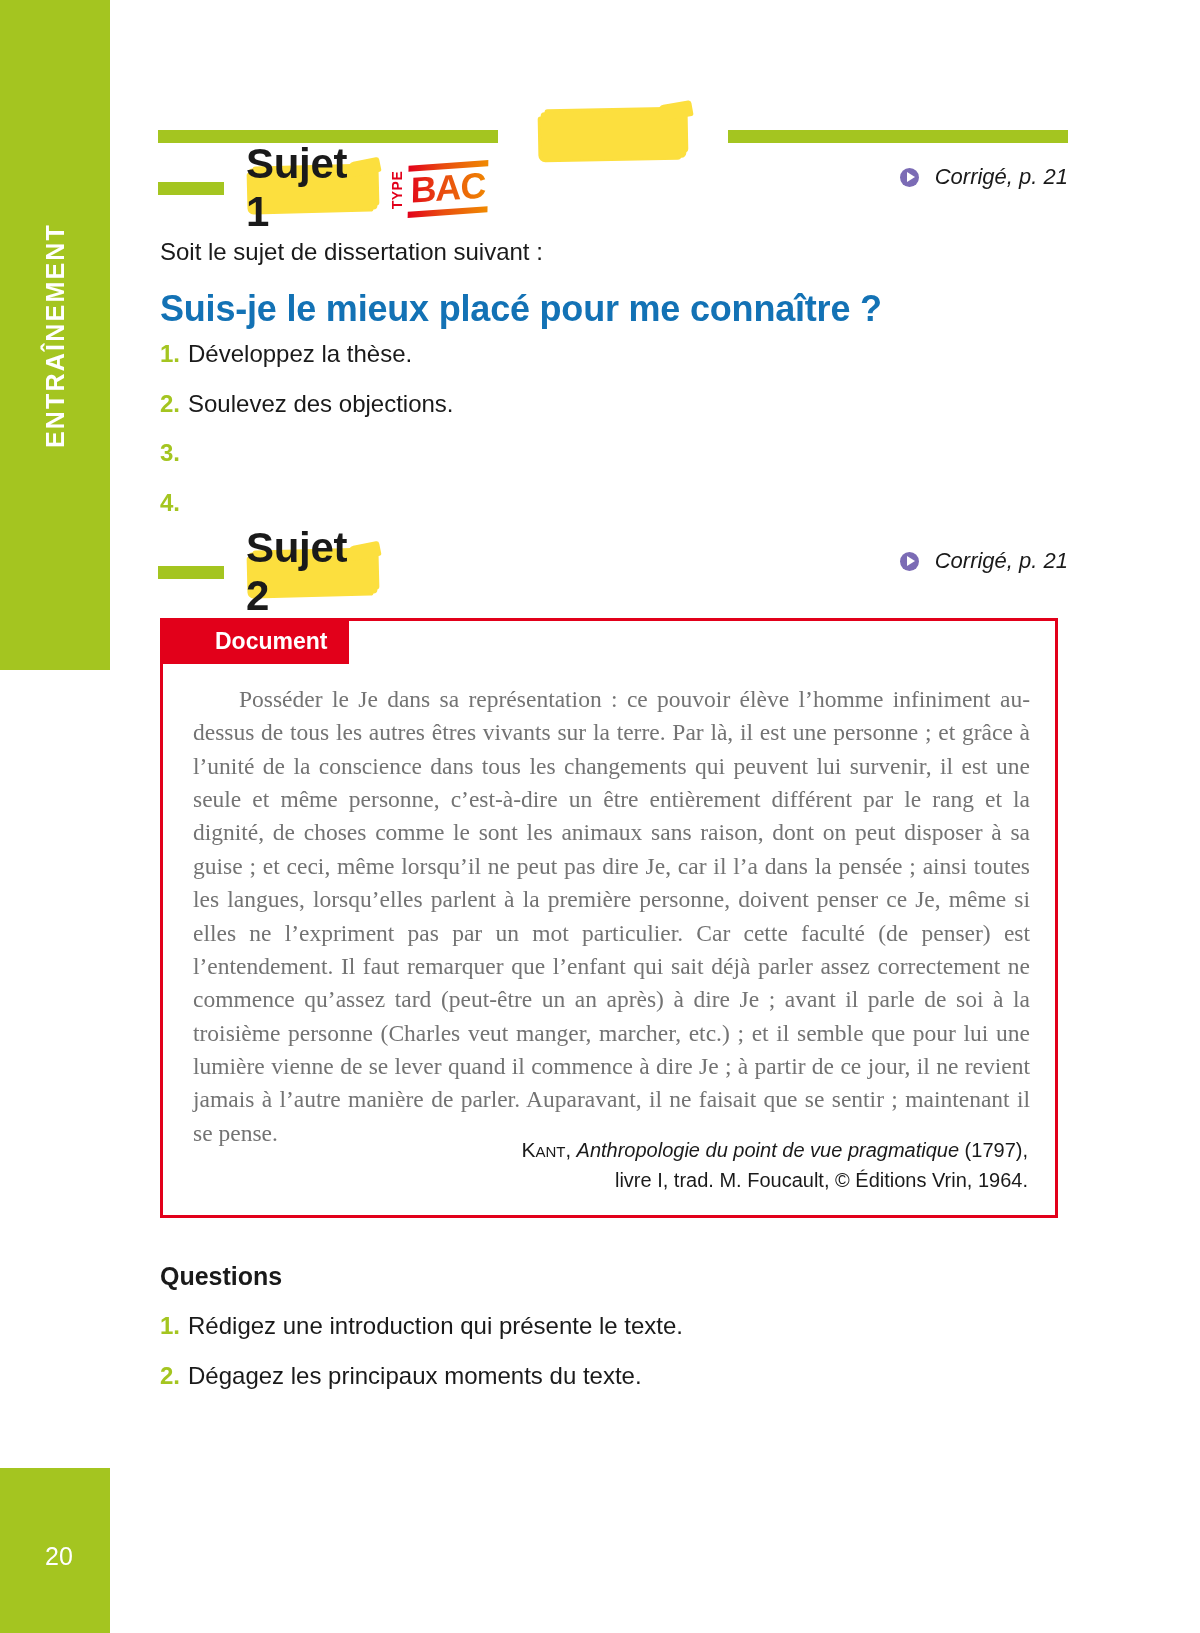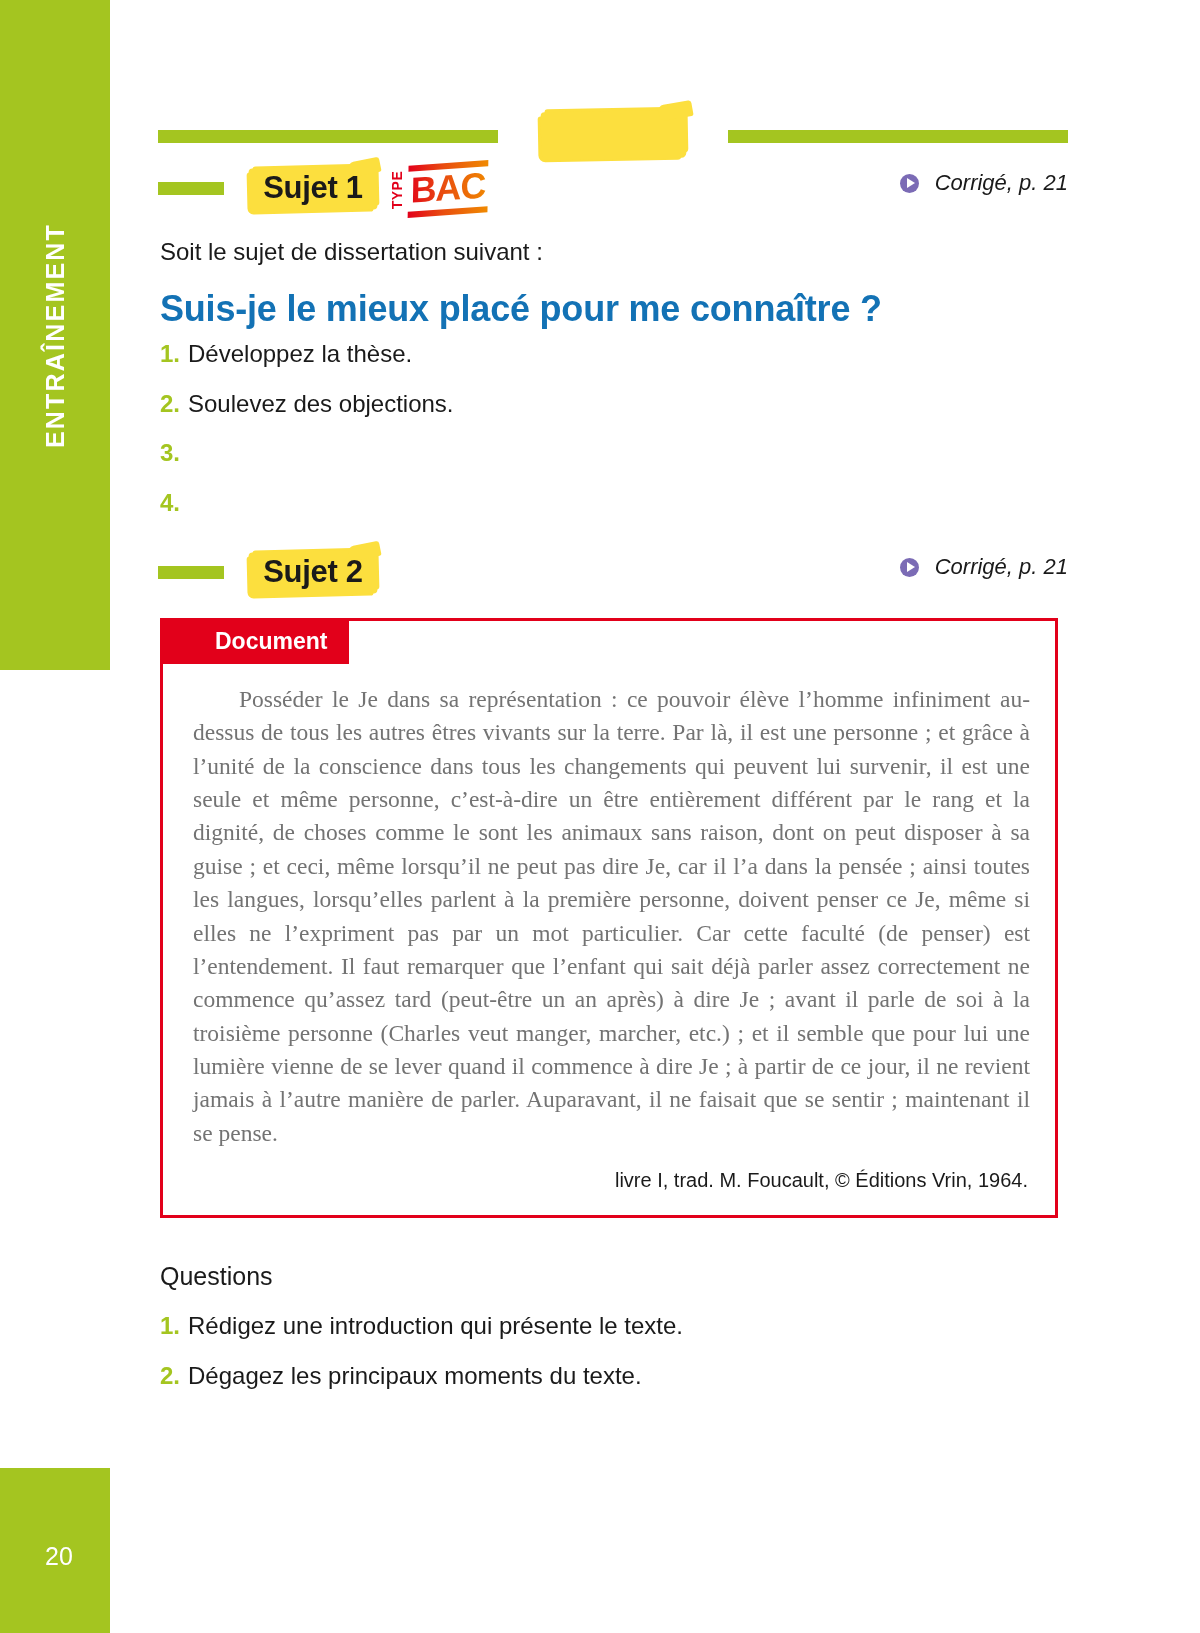--- a/index.html
+++ b/index.html
@@ -174,21 +174,21 @@
   }
   .sh-label {
     position: absolute;
     left: 0;
     top: 2px;
     width: 134px;
     height: 48px;
     display: flex;
     align-items: center;
     justify-content: center;
-    font-size: 31px;
+    font-size: 42px;
     font-weight: bold;
     color: #1a1a1a;
     letter-spacing: -0.3px;
   }
 
   
   .bac-badge {
     position: absolute;
     left: 226px;
     top: -2px;
@@ -245,21 +245,21 @@
     background: linear-gradient(90deg, #e2001a 0%, #e94e0f 45%, #f08a00 100%);
     -webkit-background-clip: text;
     background-clip: text;
     color: transparent;
   }
 
   
   .corrige {
     position: absolute;
     right: 0;
-    top: 8px;
+    top: 2px;
     display: flex;
     align-items: center;
     gap: 16px;
   }
   .corrige-icon {
     width: 19px;
     height: 19px;
     border-radius: 50%;
     background: #7b6bb5;
     position: relative;
@@ -379,21 +379,21 @@
     font-size: 21px;
   }
   .italic { font-style: italic; }
 
   
   .questions-title {
     position: absolute;
     left: 2px;
     top: 1262px;
     font-size: 25px;
-    font-weight: normal;
+    font-weight: bold;
     color: #1a1a1a;
   }
   .list-questions { top: 1312px; }
 </style>
 </head>
 <body>
 
 <div class="side-rail"></div>
 <div class="side-rail-label">
   <span>ENTRAÎNEMENT</span>
@@ -466,20 +466,21 @@
       <span class="corrige-text">Corrigé, p. 21</span>
     </div>
   </div>
 
   <div class="doc-box">
     <div class="doc-tab">
       <span class="doc-tab-label">Document</span>
     </div>
     <div class="doc-body">Posséder le Je dans sa représentation : ce pouvoir élève l’homme infiniment au-dessus de tous les autres êtres vivants sur la terre. Par là, il est une personne ; et grâce à l’unité de la conscience dans tous les changements qui peuvent lui survenir, il est une seule et même personne, c’est-à-dire un être entièrement différent par le rang et la dignité, de choses comme le sont les animaux sans raison, dont on peut disposer à sa guise ; et ceci, même lorsqu’il ne peut pas dire Je, car il l’a dans la pensée ; ainsi toutes les langues, lorsqu’elles parlent à la première personne, doivent penser ce Je, même si elles ne l’expriment pas par un mot particulier. Car cette faculté (de penser) est l’entendement. Il faut remarquer que l’enfant qui sait déjà parler assez correctement ne commence qu’assez tard (peut-être un an après) à dire Je ; avant il parle de soi à la troisième personne (Charles veut manger, marcher, etc.) ; et il semble que pour lui une lumière vienne de se lever quand il commence à dire Je ; à partir de ce jour, il ne revient jamais à l’autre manière de parler. Auparavant, il ne faisait que se sentir ; maintenant il se pense.</div>
     <div class="doc-credit">
+      <div><span class="smallcaps">Kant</span><span>, </span><span class="italic">Anthropologie du point de vue pragmatique</span><span> (1797),</span></div>
       <div>livre I, trad. M. Foucault, © Éditions Vrin, 1964.</div>
     </div>
   </div>
 
   <div class="questions-title">Questions</div>
   <div class="numlist list-questions">
     <div class="li">
       <span class="num">1.</span>
       <span class="txt">Rédigez une introduction qui présente le texte.</span>
     </div>

